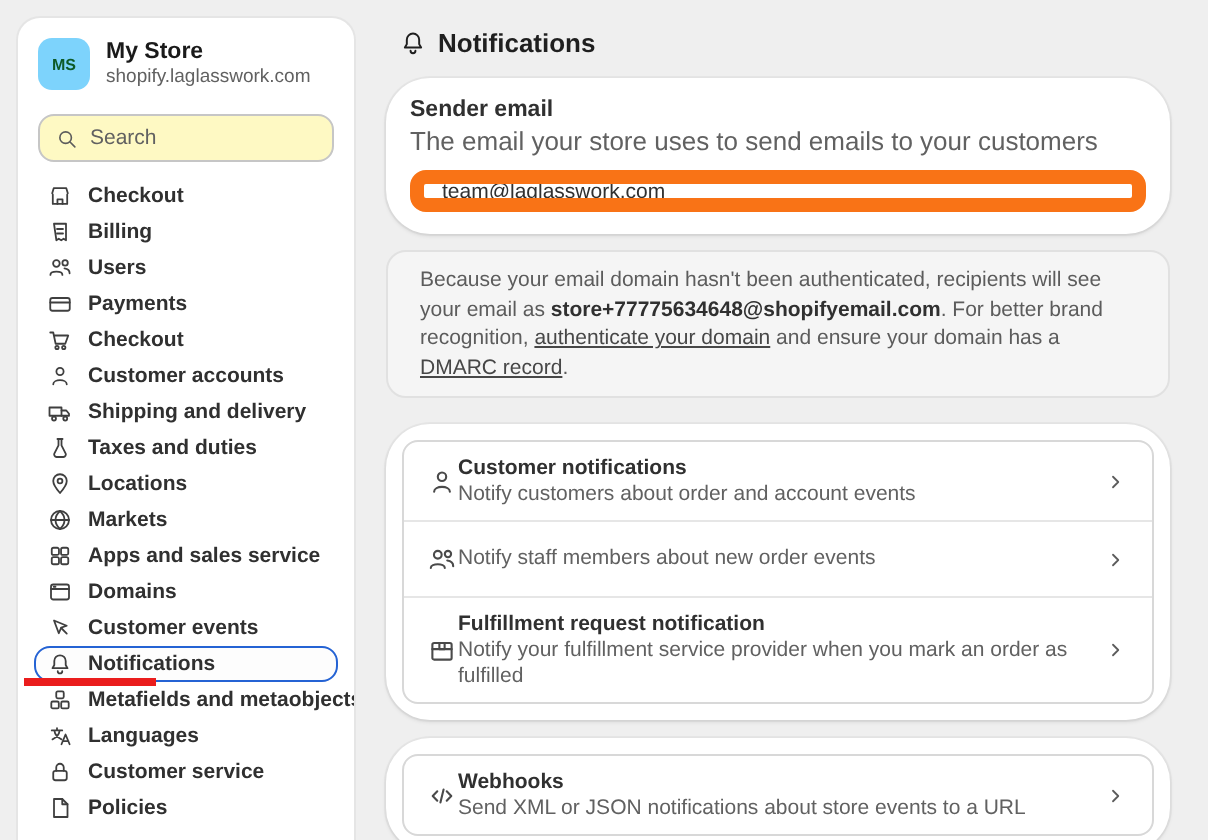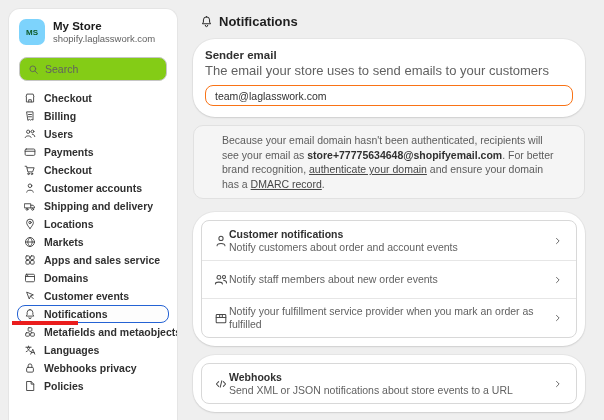--- a/index.html
+++ b/index.html
@@ -19,21 +19,21 @@
   .store-header { display:flex; align-items:center; gap:8px; padding:10px 10px 8px; cursor:pointer; }
   .avatar {
     width:26px; height:26px; border-radius:7px; flex:0 0 auto;
     display:flex; align-items:center; justify-content:center;
     font-size:8px; font-weight:bold;
   }
   .store-name { font-size:11.5px; font-weight:bold; color:#1a1a1a; line-height:13px; }
   .store-domain { font-size:9.5px; color:#616161; line-height:12px; }
   .search-box {
     margin:4px 10px 8px; height:24px; border:1px solid #c6c6c6; border-radius:8px;
-    background:#84cc16; display:flex; align-items:center; gap:6px; padding:0 8px; cursor:text;
+    background:#fef9c3; display:flex; align-items:center; gap:6px; padding:0 8px; cursor:text;
     color:#5c5c5c;
   }
   .search-box .ph { font-size:10.5px; color:#616161; }
   nav { padding:0 8px; }
   .nav-item {
     position:relative; display:flex; align-items:center; gap:8px;
     height:18px; padding:0 6px; border:1.5px solid transparent; border-radius:8px;
     cursor:pointer; color:#303030;
   }
   .nav-item .nav-icon { display:flex; align-items:center; color:#3f3f3f; flex:0 0 12px; }
@@ -49,27 +49,27 @@
   .page-header { display:flex; align-items:center; gap:6px; margin:2px 0 10px 7px; color:#1f1f1f; }
   .page-header h1 { font-size:13px; font-weight:bold; }
   .card {
     background:#fff; border-radius:22px;
     box-shadow:0 1px 2px rgba(0,0,0,.10), 0 0 0 1px rgba(0,0,0,.035);
   }
   .sender-card { padding:9px 12px 11px; }
   .sender-title { font-size:11.5px; font-weight:bold; line-height:15px; margin-bottom:1px; }
   .sender-desc { font-size:13px; color:#616161; line-height:13px; margin-bottom:8px; }
   .email-input {
-    width:100%; height:21px; border:1px solid #f97316; border-radius:8px;
+    width:100%; height:21px; border:7px solid #f97316; border-radius:8px;
     padding:0 9px; font-family:"Liberation Sans","DejaVu Sans",sans-serif;
     font-size:10.5px; color:#303030; background:#fff; outline:none;
   }
   .banner {
     margin-top:8px; background:#f5f5f5; border:1px solid #e1e1e1; border-radius:10px;
-    padding:7px 28px; font-size:10.5px; line-height:14.5px; color:#5c5c5c;
+    padding:7px 16px; font-size:10.5px; line-height:14.5px; color:#5c5c5c;
   }
   .banner strong { color:#303030; font-weight:bold; }
   .banner a { color:#474747; text-decoration:underline; cursor:pointer; }
   .list-card { margin-top:13px; padding:8px; }
   .webhooks-card { margin-top:9px; }
   .list-box { border:1px solid #d8d8d8; border-radius:8px; overflow:hidden; background:#fff; }
   .list-row { display:flex; align-items:center; gap:1px; padding:6px 12px; min-height:38px; cursor:pointer; }
   .list-row + .list-row { border-top:1px solid #e6e6e6; }
   .row-icon { display:flex; align-items:center; color:#4a4a4a; flex:0 0 14px; }
   .row-title { font-size:10.5px; font-weight:bold; color:#303030; line-height:14px; }
@@ -169,20 +169,29 @@
             <svg viewBox="0 0 16 16" width="12" height="12" fill="none" stroke="currentColor" stroke-width="1.2" stroke-linecap="round" stroke-linejoin="round">
               <rect x="1" y="5" width="8" height="5.5"></rect>
               <path d="M9 7h3.2l1.8 2.2v1.3H9"></path>
               <circle cx="4" cy="12.4" r="1.3"></circle>
               <circle cx="11.5" cy="12.4" r="1.3"></circle>
             </svg>
           </span>
     <span class="nav-label">Shipping and delivery</span>
   </div>
 
+  <div class="nav-item">
+    <span class="nav-icon">
+            <svg viewBox="0 0 16 16" width="12" height="12" fill="none" stroke="currentColor" stroke-width="1.2" stroke-linecap="round" stroke-linejoin="round">
+              <path d="M6.3 2h3.4"></path>
+              <path d="M7 2v4.2l-2.8 5.5A1.7 1.7 0 0 0 5.7 14h4.6a1.7 1.7 0 0 0 1.5-2.3L9 6.2V2"></path>
+            </svg>
+          </span>
+    <span class="nav-label">Taxes and duties</span>
+  </div>
 
   <div class="nav-item">
     <span class="nav-icon">
             <svg viewBox="0 0 16 16" width="12" height="12" fill="none" stroke="currentColor" stroke-width="1.2" stroke-linecap="round" stroke-linejoin="round">
               <path d="M8 14c3-3.4 4.5-6 4.5-8a4.5 4.5 0 1 0-9 0c0 2 1.5 4.6 4.5 8z"></path>
               <circle cx="8" cy="6" r="1.6"></circle>
             </svg>
           </span>
     <span class="nav-label">Locations</span>
   </div>
@@ -264,21 +273,21 @@
     <span class="nav-label">Languages</span>
   </div>
 
   <div class="nav-item">
     <span class="nav-icon">
             <svg viewBox="0 0 16 16" width="12" height="12" fill="none" stroke="currentColor" stroke-width="1.2" stroke-linecap="round" stroke-linejoin="round">
               <rect x="3.5" y="7.2" width="9" height="6.3" rx="1.5"></rect>
               <path d="M5.5 7.2V5a2.5 2.5 0 0 1 5 0v2.2"></path>
             </svg>
           </span>
-    <span class="nav-label">Webhooks privacy</span>
+    <span class="nav-label">Customer service</span>
   </div>
 
   <div class="nav-item">
     <span class="nav-icon">
             <svg viewBox="0 0 16 16" width="12" height="12" fill="none" stroke="currentColor" stroke-width="1.2" stroke-linecap="round" stroke-linejoin="round">
               <path d="M4 2h5.5L13 5.5V14H4z"></path>
               <path d="M9.5 2v3.5H13"></path>
             </svg>
           </span>
     <span class="nav-label">Policies</span>
@@ -348,20 +357,21 @@
 
   <div class="list-row">
     <span class="row-icon">
               <svg viewBox="0 0 16 16" width="14" height="14" fill="none" stroke="currentColor" stroke-width="1.2" stroke-linecap="round" stroke-linejoin="round">
                 <rect x="2.5" y="4" width="11" height="9.5" rx="1"></rect>
                 <path d="M2.5 7.5h11"></path>
                 <path d="M6.5 4v3.5h3V4"></path>
               </svg>
             </span>
     <div class="row-text">
+      <div class="row-title">Fulfillment request notification</div>
       <div class="row-desc">Notify your fulfillment service provider when you mark an order as fulfilled</div>
     </div>
     <span class="chevron">
               <svg viewBox="0 0 16 16" width="12" height="12" fill="none" stroke="currentColor" stroke-width="1.2" stroke-linecap="round" stroke-linejoin="round">
                 <path d="M6 4.5L9.5 8 6 11.5"></path>
               </svg>
             </span>
   </div>
 </div>
     </section>

